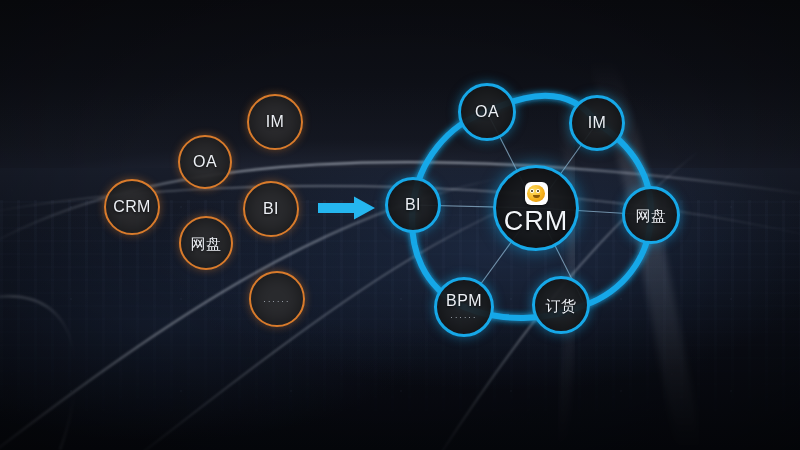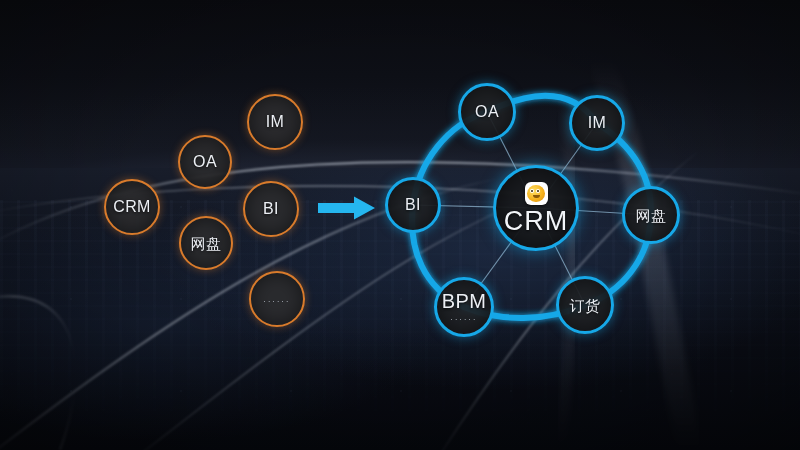--- a/index.html
+++ b/index.html
@@ -207,25 +207,25 @@
   <div>
     <div class="node cyan" style="left: 458px; top: 83px; width: 58px; height: 58px;">
       <span class="lbl" style="font-size: 16px;">OA</span>
     </div>
     <div class="node cyan" style="left: 569px; top: 95px; width: 56px; height: 56px;">
       <span class="lbl" style="font-size: 16px;">IM</span>
     </div>
     <div class="node cyan" style="left: 622px; top: 186px; width: 58px; height: 58px;">
       <span class="lbl" style="font-size: 15px;">网盘</span>
     </div>
-    <div class="node cyan" style="left: 556px; top: 276px; width: 58px; height: 58px;">
+    <div class="node cyan" style="left: 532px; top: 276px; width: 58px; height: 58px;">
       <span class="lbl" style="font-size: 15px;">订货</span>
     </div>
     <div class="node cyan" style="left: 434px; top: 277px; width: 60px; height: 60px;">
-      <span class="lbl" style="font-size: 20px;">BPM</span>
+      <span class="lbl" style="font-size: 16px;">BPM</span>
       <span class="dots">······</span>
     </div>
     <div class="node cyan" style="left: 385px; top: 177px; width: 56px; height: 56px;">
       <span class="lbl" style="font-size: 16px;">BI</span>
     </div>
 
     <div class="node hub" style="left: 493px; top: 165px; width: 86px; height: 86px;">
       <div class="appicon">
         <div class="face"></div>
         <div class="ant l"></div>

